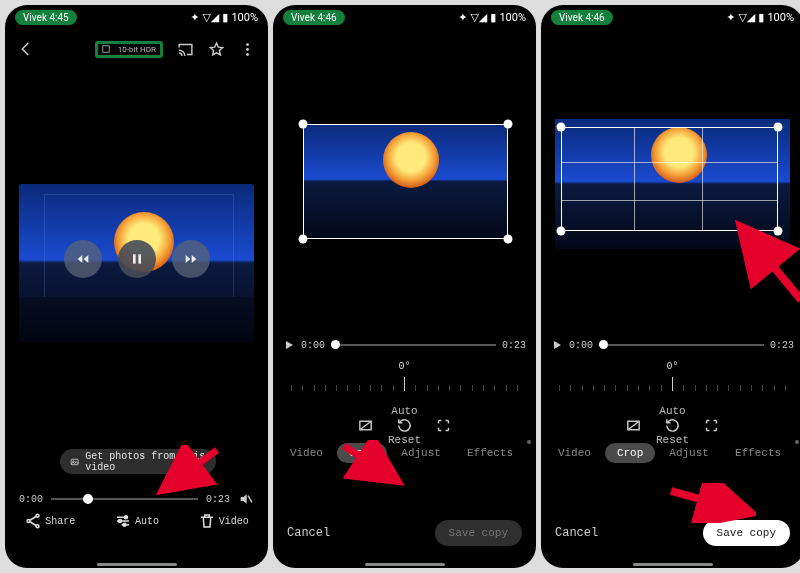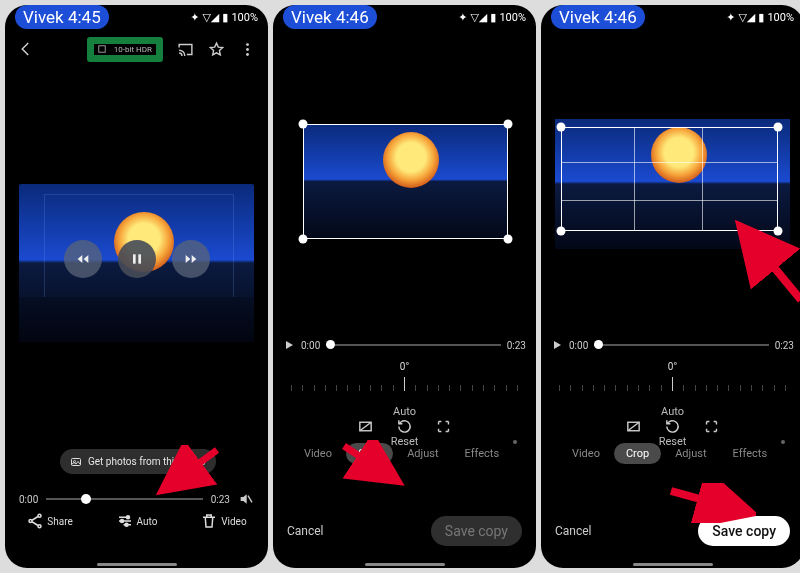--- a/index.html
+++ b/index.html
@@ -23,24 +23,24 @@
   }
   .statusbar {
     height: 24px;
     display: flex;
     align-items: center;
     padding: 0 10px;
     color: #fff;
     font-size: 11px;
   }
   .status-pill {
-    background: #1d4ed8;
+    background: #15803d;
     border-radius: 12px;
     padding: 2px 8px;
-    font-size: 17px;
+    font-size: 10px;
     color: #fff;
     text-align: right;
   }
   .status-right {
     margin-left: auto;
     display: flex;
     align-items: center;
     gap: 3px;
     font-size: 11px;
   }
@@ -49,32 +49,33 @@
     display: flex;
     align-items: center;
     padding: 0 12px;
     gap: 14px;
     color: #ccc;
   }
   .topbar .spacer { flex: 1; }
   .hdr-badge {
     font-size: 8px;
     color: #bbb;
-    border: 7px solid #15803d;
+    border: 3px solid #15803d;
     border-radius: 3px;
     padding: 1px 4px;
     display: flex;
     align-items: center;
     gap: 8px;
   }
   .content-area {
     position: absolute;
     left: 0; right: 0;
     top: 64px;
     bottom: 0;
+    font-family: Liberation Mono, monospace;
   }
   
   .video-preview {
     position: absolute;
     top: 115px;
     left: 14px;
     width: 235px;
     height: 158px;
     background: linear-gradient(180deg,#0a2a7a 0%,#1a4ad0 48%,#0b1a40 50%,#030818 100%);
     border-radius: 2px;
@@ -221,21 +222,21 @@
   }
   .tab-pill.active { background:#4a4a4a; color:#fff; }
   .tab-dot { width:4px; height:4px; border-radius:50%; background:#666; align-self:flex-start; margin-top:-3px; }
   .bottom-cta {
     position:absolute; bottom:22px; left:0; right:0;
     display:flex; justify-content:space-between; align-items:center;
     padding:0 14px;
     color:#ccc; font-size:12px;
   }
   .save-pill {
-    padding:7px 14px; border-radius:18px; font-size:14px;
+    padding:7px 14px; border-radius:18px; font-size:11px;
   }
   .save-pill.disabled { background:#2f2f2f; color:#777; }
   .save-pill.enabled { background:#fff; color:#111; font-weight:500; }
   
   .arrow {
     position:absolute; width:60px; height:40px; pointer-events:none;
   }
   svg { display:block; }
 </style>
 </head>

